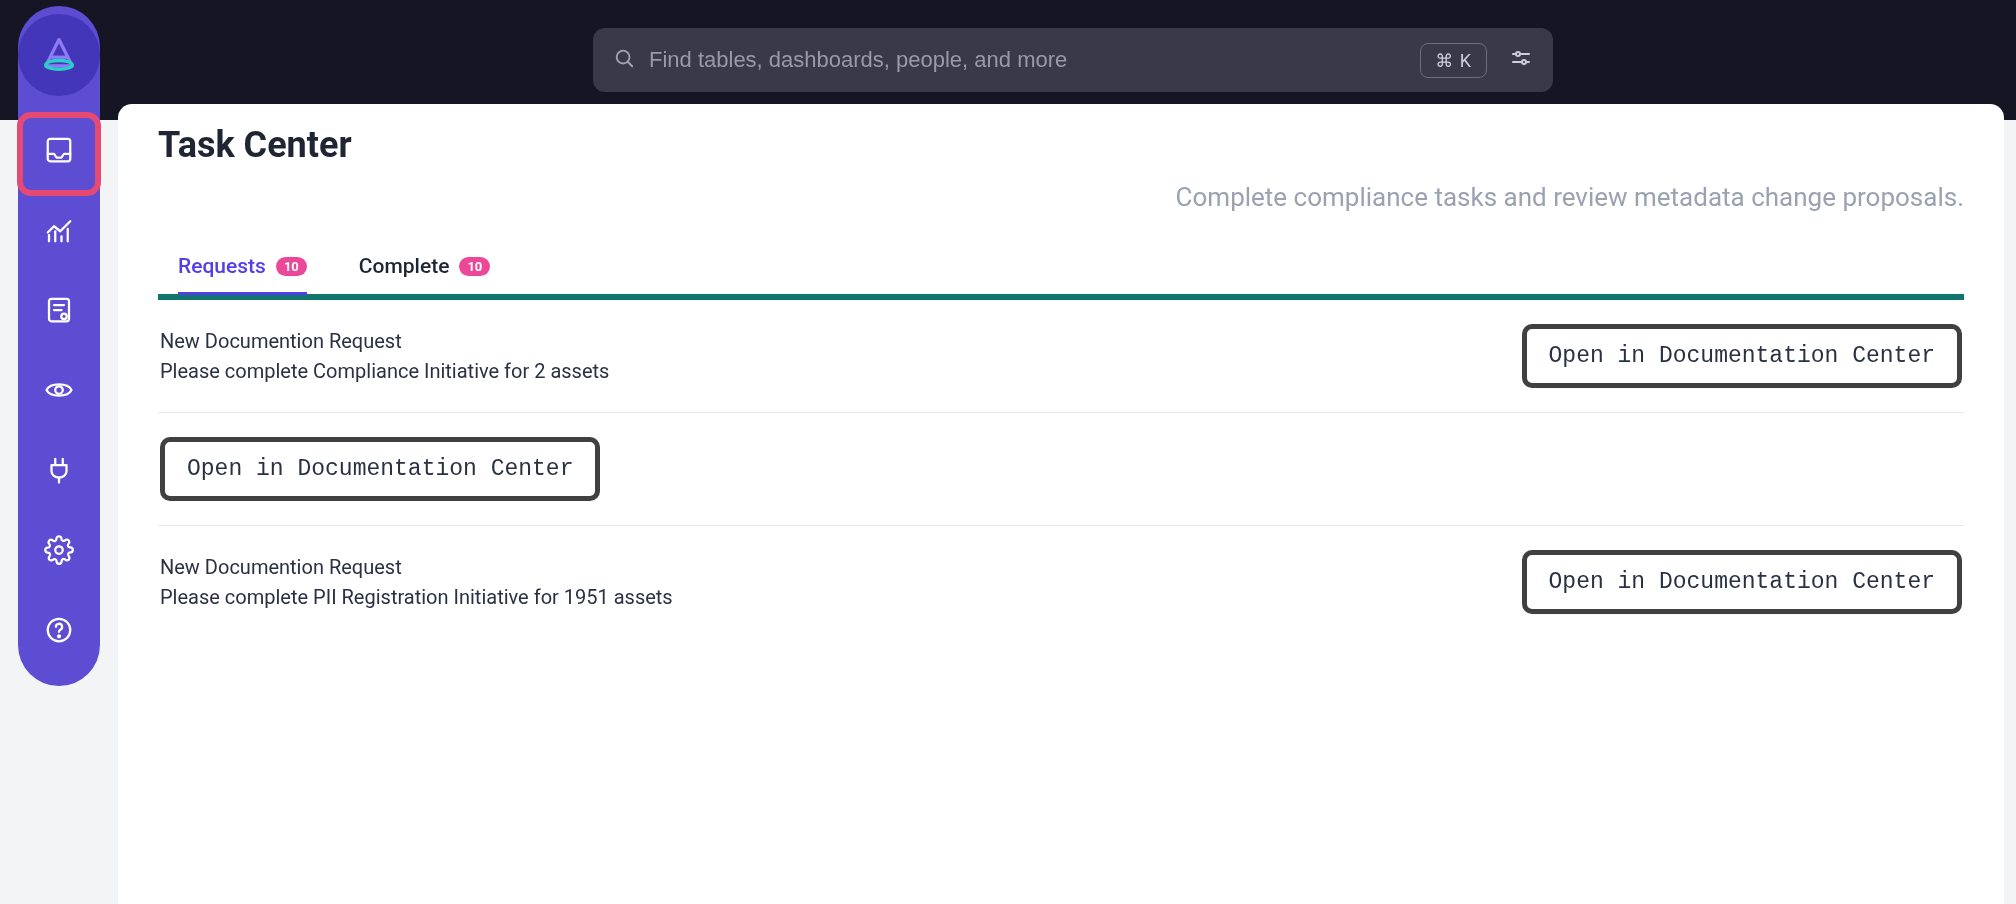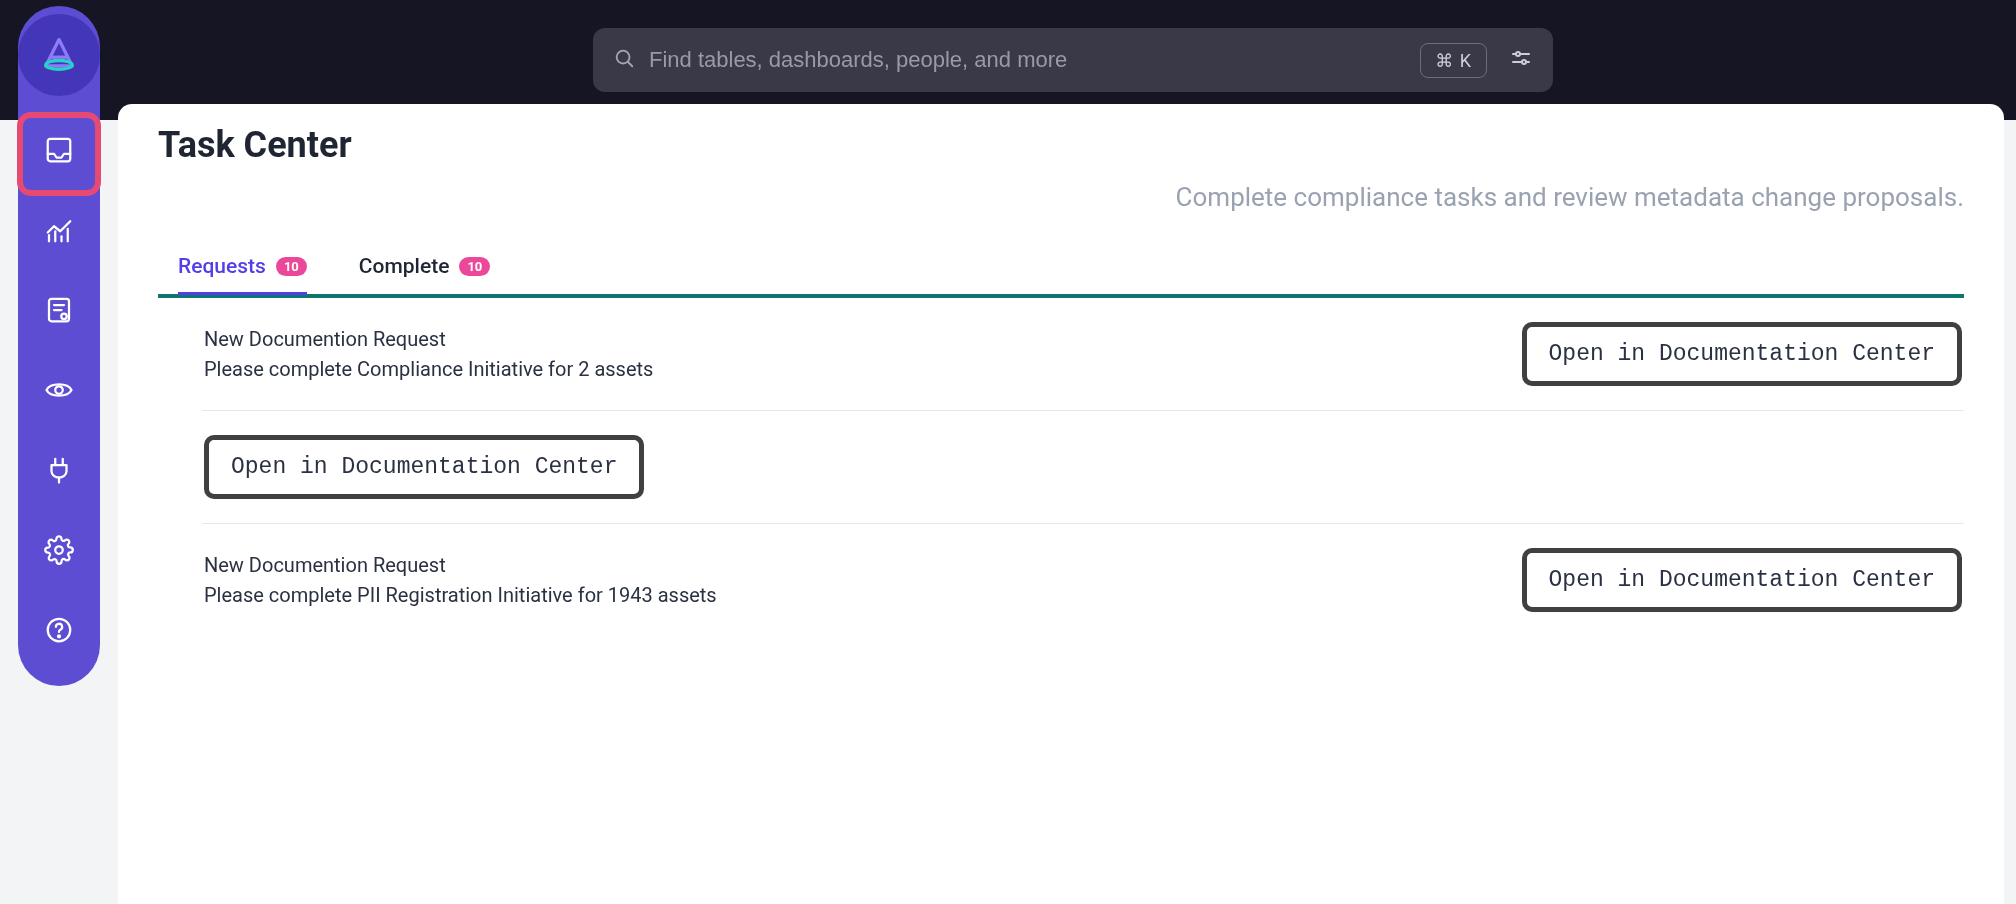--- a/index.html
+++ b/index.html
@@ -127,21 +127,21 @@
   .page-subtitle {
     font-size: 26px;
     color: #9aa2b1;
     margin-bottom: 28px;
     text-align: right;
   }
 
   .tabs {
     display: flex;
     gap: 52px;
-    border-bottom: 4px solid #0f766e;
+    border-bottom: 6px solid #0f766e;
     padding-left: 20px;
   }
   .tab {
     display: flex;
     align-items: center;
     gap: 10px;
     padding: 14px 0;
     font-size: 21px;
     font-weight: 500;
     color: #1f2533;
@@ -159,21 +159,20 @@
     font-size: 13px;
     font-weight: 700;
     border-radius: 12px;
     padding: 2px 8px;
     min-width: 24px;
     text-align: center;
   }
 
   .task-list {
     display: block;
-    margin-left: 44px;
   }
   .task-row {
     display: flex;
     align-items: center;
     justify-content: space-between;
     padding: 24px 2px;
     border-bottom: 1px solid #e5e7eb;
     gap: 24px;
   }
   .task-row:last-child { border-bottom: none; }
@@ -316,18 +315,18 @@
       <button class="open-btn">Open in Documentation Center</button>
     </div>
 
     <div class="task-row">
       <button class="open-btn">Open in Documentation Center</button>
     </div>
 
     <div class="task-row">
       <div class="task-text">
         <div class="task-title">New Documention Request</div>
-        <div class="task-desc">Please complete PII Registration Initiative for 1943 assets</div>
+        <div class="task-desc">Please complete PII Registration Initiative for 1951 assets</div>
       </div>
       <button class="open-btn">Open in Documentation Center</button>
     </div>
   </div>
 </div>
 
 </body></html>

